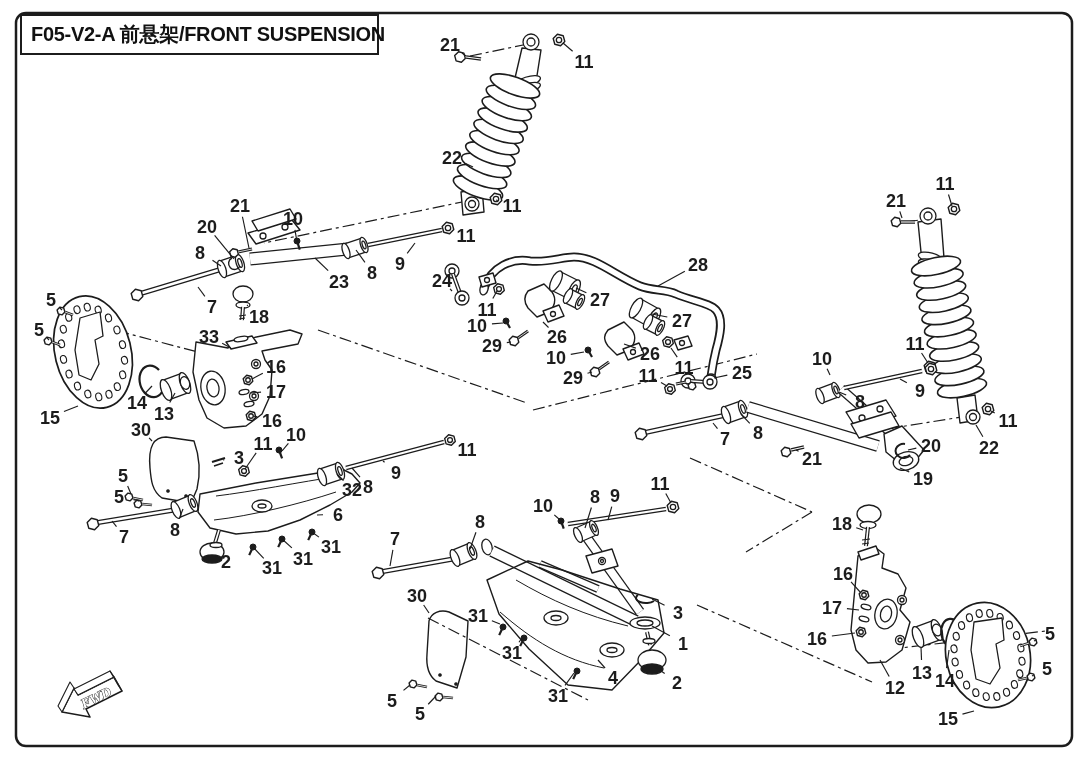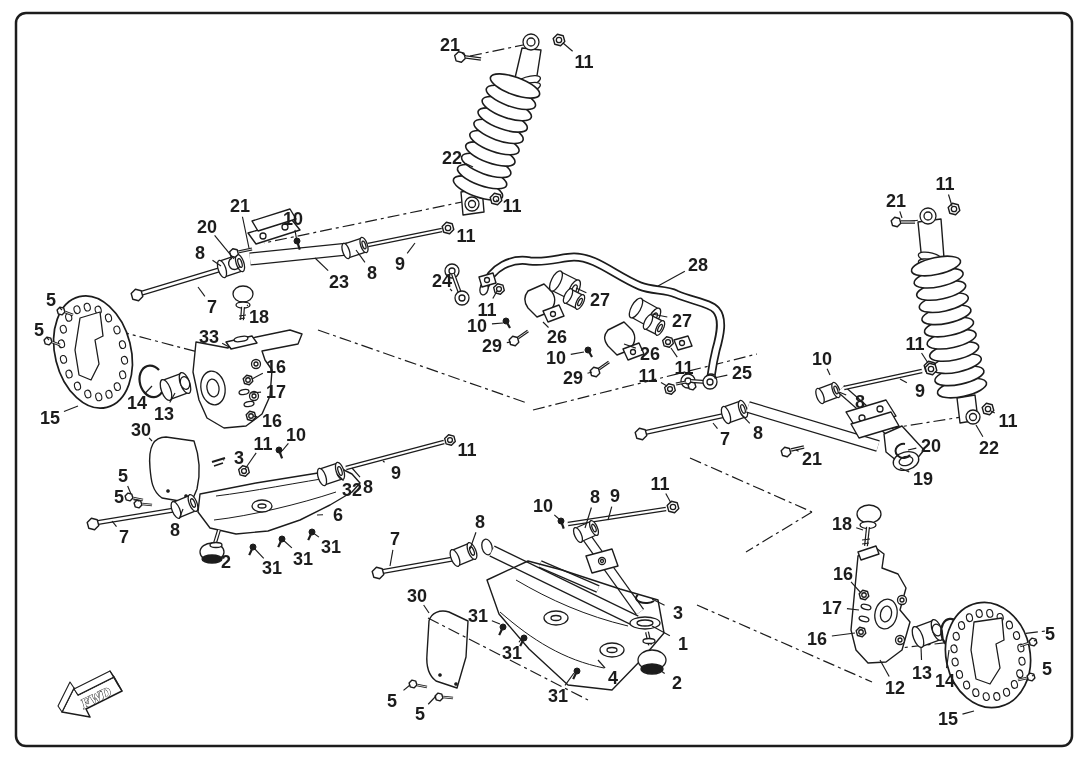--- a/index.html
+++ b/index.html
@@ -648,13 +648,16 @@
         <text x="832" y="613.5" text-anchor="middle" fill="#1c1c1c" font-size="18" font-weight="bold" font-family="&quot;Liberation Sans&quot;,sans-serif">17</text>
         <text x="817" y="644.5" text-anchor="middle" fill="#1c1c1c" font-size="18" font-weight="bold" font-family="&quot;Liberation Sans&quot;,sans-serif">16</text>
         <text x="895" y="693.5" text-anchor="middle" fill="#1c1c1c" font-size="18" font-weight="bold" font-family="&quot;Liberation Sans&quot;,sans-serif">12</text>
         <text x="922" y="678.5" text-anchor="middle" fill="#1c1c1c" font-size="18" font-weight="bold" font-family="&quot;Liberation Sans&quot;,sans-serif">13</text>
         <text x="945" y="686.5" text-anchor="middle" fill="#1c1c1c" font-size="18" font-weight="bold" font-family="&quot;Liberation Sans&quot;,sans-serif">14</text>
         <text x="948" y="724.5" text-anchor="middle" fill="#1c1c1c" font-size="18" font-weight="bold" font-family="&quot;Liberation Sans&quot;,sans-serif">15</text>
         <text x="1050" y="639.5" text-anchor="middle" fill="#1c1c1c" font-size="18" font-weight="bold" font-family="&quot;Liberation Sans&quot;,sans-serif">5</text>
         <text x="1047" y="674.5" text-anchor="middle" fill="#1c1c1c" font-size="18" font-weight="bold" font-family="&quot;Liberation Sans&quot;,sans-serif">5</text>
       </g>
     </svg>
+  <div id="title-box">
+    <span>F05-V2-A 前悬架/FRONT SUSPENSION</span>
+  </div>
 </div>
 
 </body></html>

